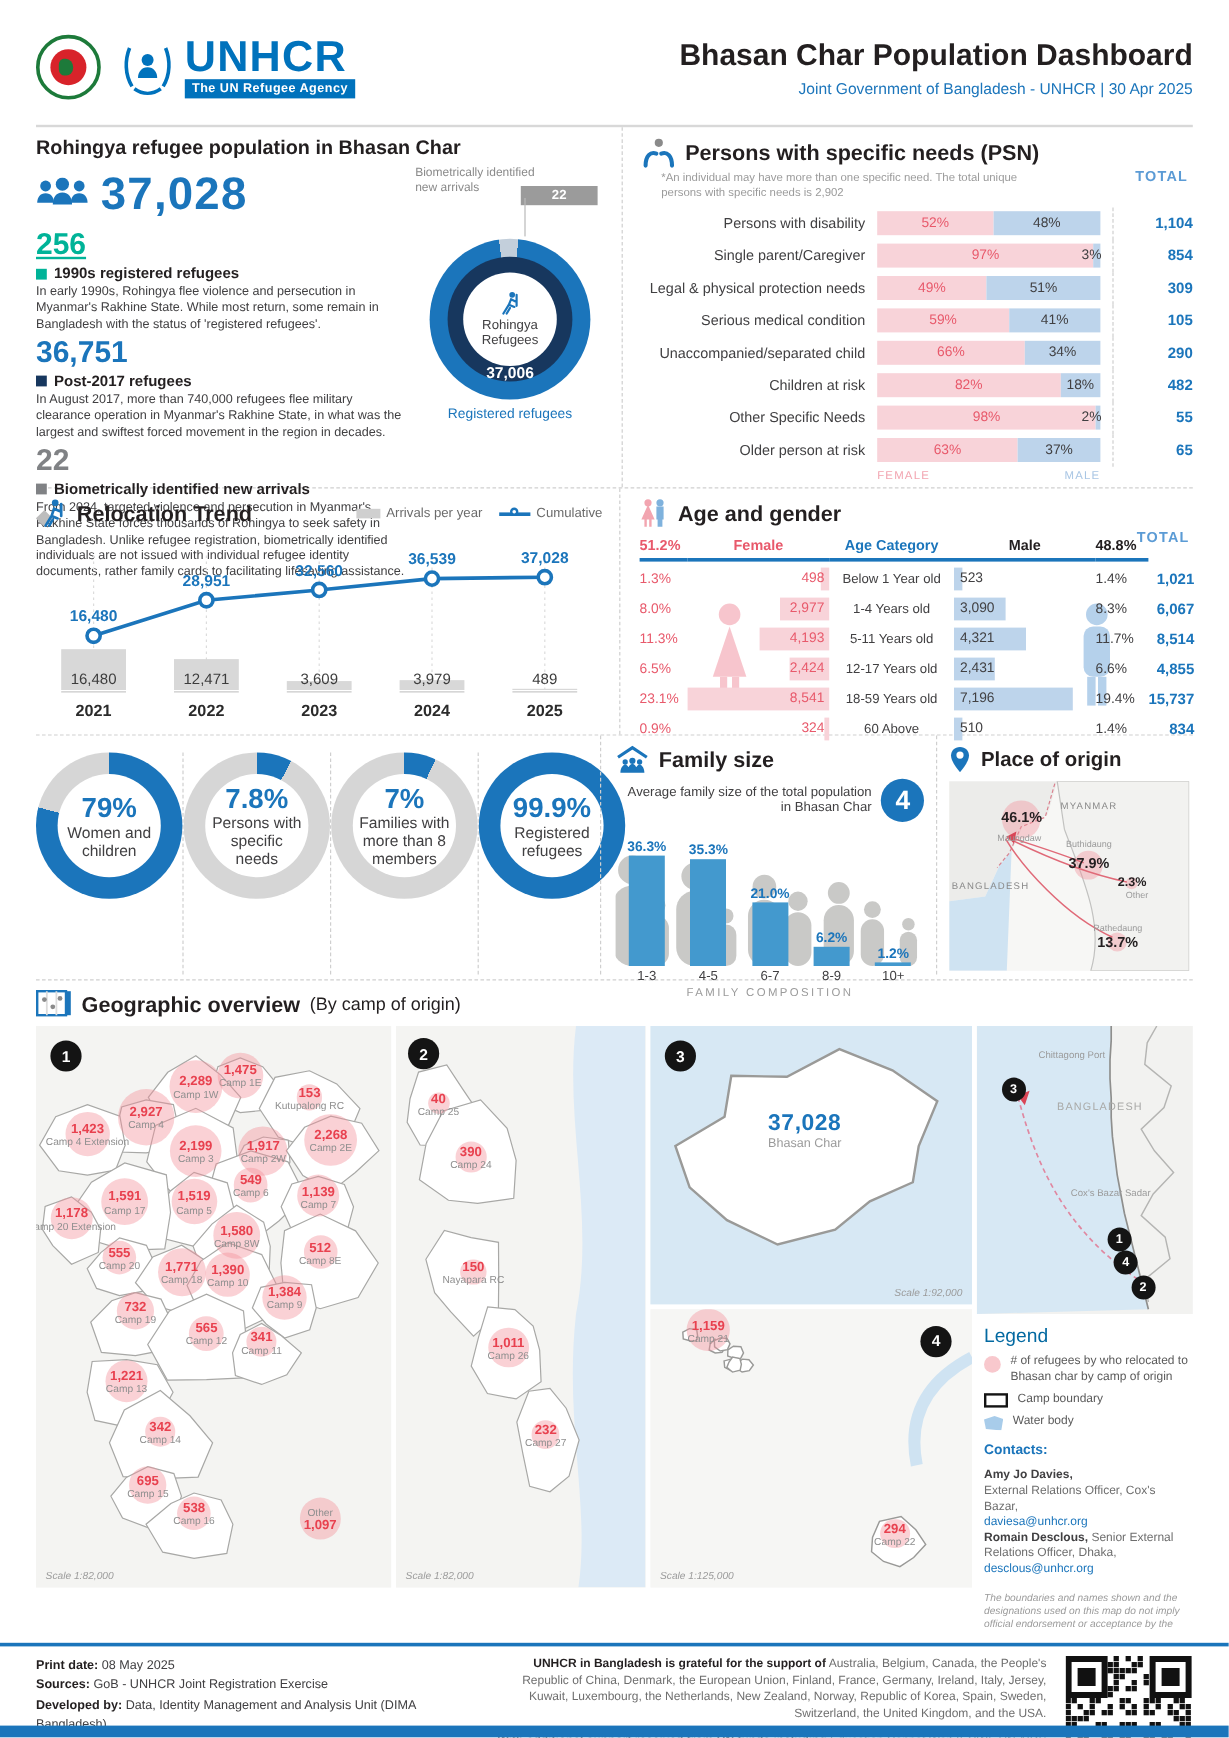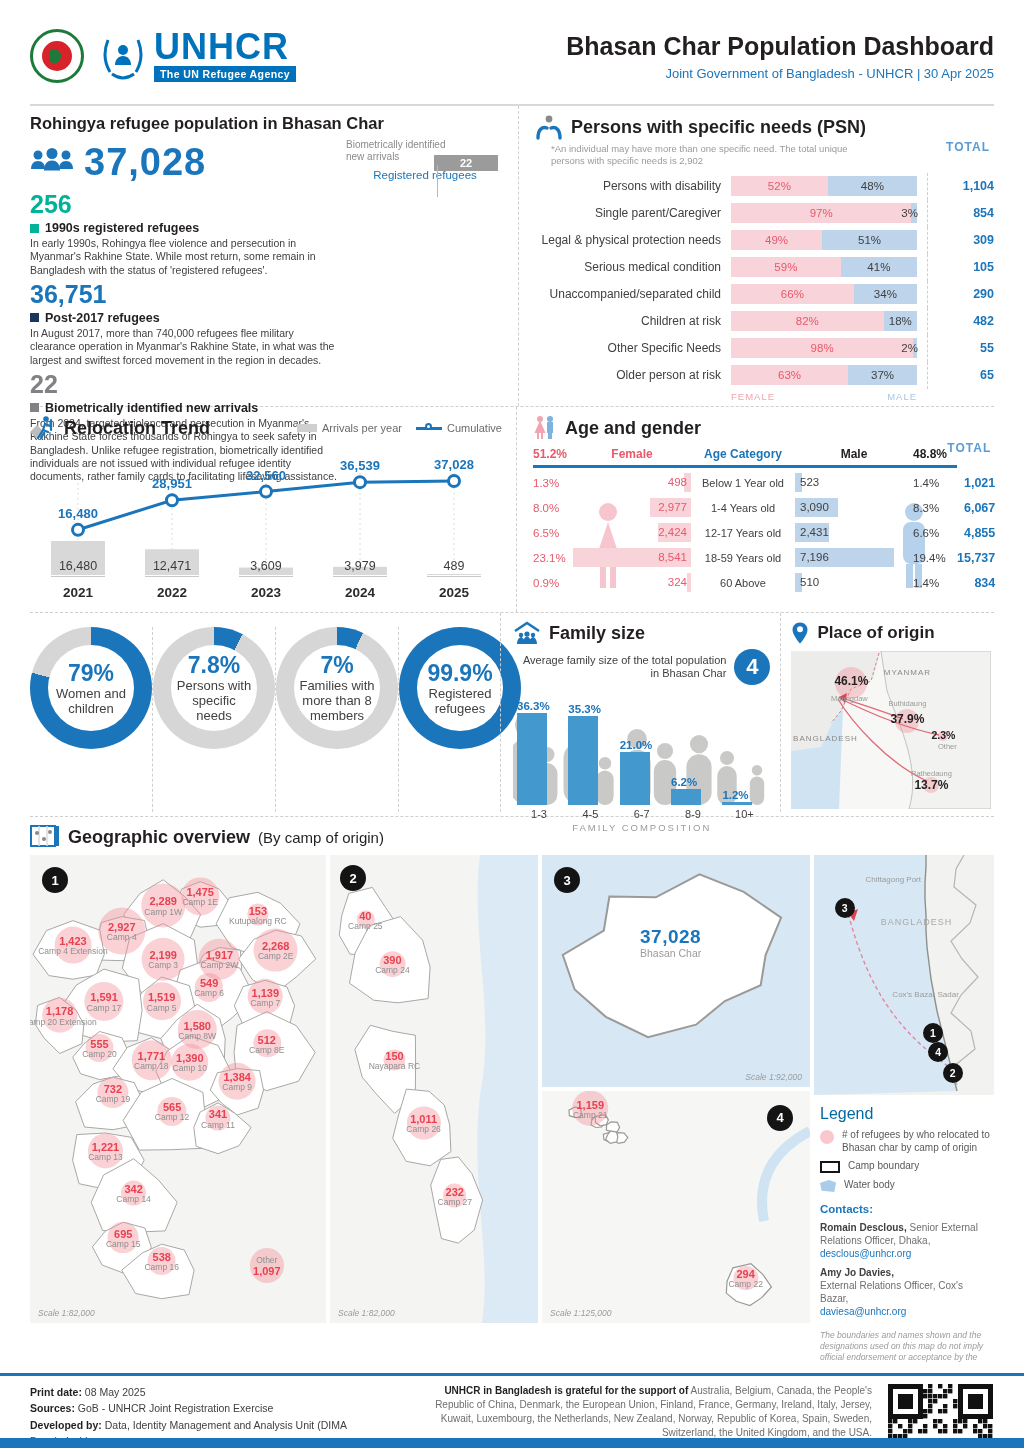--- a/index.html
+++ b/index.html
@@ -96,21 +96,21 @@
 .kpi-pct{font-size:23px;font-weight:bold;color:#1B75BB}
 .kpi-label{font-size:13px;color:#414042;line-height:1.15}
 
 .family{width:286px;border-left:1px dashed #cfcfcf;padding:8px 10px 0 12px;position:relative}
 .fam-cap{display:flex;align-items:center;gap:8px;margin:4px 0 2px}
 .fam-cap-t{font-size:11px;color:#414042;text-align:right;flex:1;line-height:1.2}
 .fam-avg{width:36px;height:36px;border-radius:50%;background:#1B75BB;color:#fff;font-size:22px;font-weight:bold;display:flex;align-items:center;justify-content:center}
 .fam-chart{position:relative;height:118px;margin-top:2px}
 .fam-sil{position:absolute;left:0;right:0;bottom:0}
 .fam-bars{position:absolute;left:0;right:0;bottom:0;top:0;display:flex;align-items:flex-end;justify-content:space-between;padding:0 4px}
-.fam-col{width:44px;display:flex;flex-direction:column;justify-content:flex-end;height:100%}
+.fam-col{width:44px;display:flex;flex-direction:column;align-items:center;justify-content:flex-end;height:100%}
 .fam-val{font-size:11.5px;font-weight:bold;color:#1B75BB;margin-bottom:1px}
 .fam-bar{width:30px;background:#4399CE}
 .fam-x{display:flex;justify-content:space-between;padding:0 4px;margin-top:3px}
 .fam-xt{width:44px;text-align:center;font-size:11px;color:#414042}
 .fam-axis{text-align:center;font-size:9.5px;color:#9b9b9b;letter-spacing:2px;margin-top:2px}
 
 .origin{width:218px;border-left:1px dashed #cfcfcf;padding:8px 0 0 10px;position:relative}
 .omap{position:relative;width:200px;height:158px;margin-top:6px;background:#f7f7f5}
 .olab{position:absolute;transform:translate(-50%,-50%);white-space:nowrap;z-index:2}
 .olab.pct{font-size:12px;font-weight:bold;color:#231f20}
@@ -208,21 +208,21 @@
                 <path d="M8,13 C3.5,13 1,16.5 1,21 L15,21 C15,16.5 12.5,13 8,13Z" fill="#1B75BB"></path>
               <circle cx="22" cy="5.5" r="5.5" fill="#1B75BB"></circle>
                 <path d="M22,12.5 C16.5,12.5 14,17 14,22.5 L30,22.5 C30,17 27.5,12.5 22,12.5Z" fill="#1B75BB"></path>
               <circle cx="36" cy="7" r="4.5" fill="#1B75BB"></circle>
                 <path d="M36,13 C31.5,13 29,16.5 29,21 L43,21 C43,16.5 40.5,13 36,13Z" fill="#1B75BB"></path>
             </svg>
             <span class="bignum-v">37,028</span>
           </div>
           <div id="pop-groups">
               <div>
-                <div class="grp-v" style="color: rgb(0, 179, 152);">256</div>
+                <div class="grp-v" style="color: rgb(0, 179, 152); text-decoration: underline;">256</div>
                 <div class="grp-h">
                   <span class="grp-sq" style="background: rgb(0, 179, 152);"></span>
                   <span>1990s registered refugees</span>
                 </div>
                 <div class="grp-p">In early 1990s, Rohingya flee violence and persecution in Myanmar's Rakhine State. While most return, some remain in Bangladesh with the status of 'registered refugees'.</div>
               </div>
               <div>
                 <div class="grp-v" style="color: rgb(27, 117, 187);">36,751</div>
                 <div class="grp-h">
                   <span class="grp-sq" style="background: rgb(23, 55, 94);"></span>
@@ -237,20 +237,31 @@
                   <span>Biometrically identified new arrivals</span>
                 </div>
                 <div class="grp-p">From 2024, targeted violence and persecution in Myanmar's Rakhine State forces thousands of Rohingya to seek safety in Bangladesh. Unlike refugee registration, biometrically identified individuals are not issued with individual refugee identity documents, rather family cards to facilitating lifesaving assistance.</div>
               </div>
             </div>
         </div>
         <div class="pop-side">
           <div class="arr-note">Biometrically identified new arrivals</div>
           <div class="arr-badge">22</div>
           <div class="arr-line"></div>
+          <div class="bigdonut">
+            <div class="ring2"></div>
+            <div class="hole">
+              <svg width="22" height="22" viewBox="0 0 24 24">
+                <circle cx="14" cy="4" r="2.6" fill="#1B75BB"></circle>
+                <path d="M6,21 L11,13 L13,8 L17,10 M11,13 L16,15 M9,21 L12,16 M18,4 L18,14" stroke="#1B75BB" stroke-width="2" fill="none" stroke-linecap="round"></path>
+              </svg>
+              <div class="lab">Rohingya Refugees</div>
+            </div>
+            <div class="innerval">37,006</div>
+          </div>
           <div class="bigdonut-cap">Registered refugees</div>
         </div>
       </div>
     </div>
     <div class="col-r">
       <div class="sec-h">
         <svg class="icon" width="28" height="26" viewBox="0 0 28 26">
           <circle cx="14" cy="5" r="3.4" fill="#8a8a8a"></circle>
           <path d="M3,24 C3,16 7,12 12,14" stroke="#1B75BB" stroke-width="3.4" fill="none" stroke-linecap="round"></path>
           <path d="M25,24 C25,16 21,12 16,14" stroke="#1B75BB" stroke-width="3.4" fill="none" stroke-linecap="round"></path>
@@ -467,20 +478,34 @@
             </div>
             <div class="age-cat">1-4 Years old</div>
             <div class="mzone">
               <div class="mbar" style="width: 36.1784%;"></div>
               <span class="mcount">3,090</span>
             </div>
             <div class="age-mp">8.3%</div>
             <div class="age-total">6,067</div>
           </div>
           <div class="age-row">
+            <div class="age-fp">11.3%</div>
+            <div class="fzone">
+              <div class="fbar" style="width: 49.0926%;"></div>
+              <span class="fcount">4,193</span>
+            </div>
+            <div class="age-cat">5-11 Years old</div>
+            <div class="mzone">
+              <div class="mbar" style="width: 50.5913%;"></div>
+              <span class="mcount">4,321</span>
+            </div>
+            <div class="age-mp">11.7%</div>
+            <div class="age-total">8,514</div>
+          </div>
+          <div class="age-row">
             <div class="age-fp">6.5%</div>
             <div class="fzone">
               <div class="fbar" style="width: 28.3808%;"></div>
               <span class="fcount">2,424</span>
             </div>
             <div class="age-cat">12-17 Years old</div>
             <div class="mzone">
               <div class="mbar" style="width: 28.4627%;"></div>
               <span class="mcount">2,431</span>
             </div>
@@ -945,25 +970,25 @@
           <div class="leg-row">
               <span class="sw-rect"></span>
               <span>Camp boundary</span>
             </div>
           <div class="leg-row">
               <span class="sw-water"></span>
               <span>Water body</span>
             </div>
           <div class="contacts">
             <div class="c-title">Contacts:</div>
-            <div><span class="c-name">Romain Desclous,</span> <span class="c-role">Senior External Relations Officer, Dhaka,</span><br>
-            <span class="c-mail">desclous@unhcr.org</span></div>
             <div style="margin-top:6px"><span class="c-name">Amy Jo Davies,</span><br>
             <span class="c-role">External Relations Officer, Cox's Bazar,</span><br>
             <span class="c-mail">daviesa@unhcr.org</span></div>
+            <div><span class="c-name">Romain Desclous,</span> <span class="c-role">Senior External Relations Officer, Dhaka,</span><br>
+            <span class="c-mail">desclous@unhcr.org</span></div>
           </div>
           <div class="disclaim">The boundaries and names shown and the designations used on this map do not imply official endorsement or acceptance by the</div>
         </div>
       </div>
     </div>
   </div>
 
 </div>
 
 <div class="footer">

